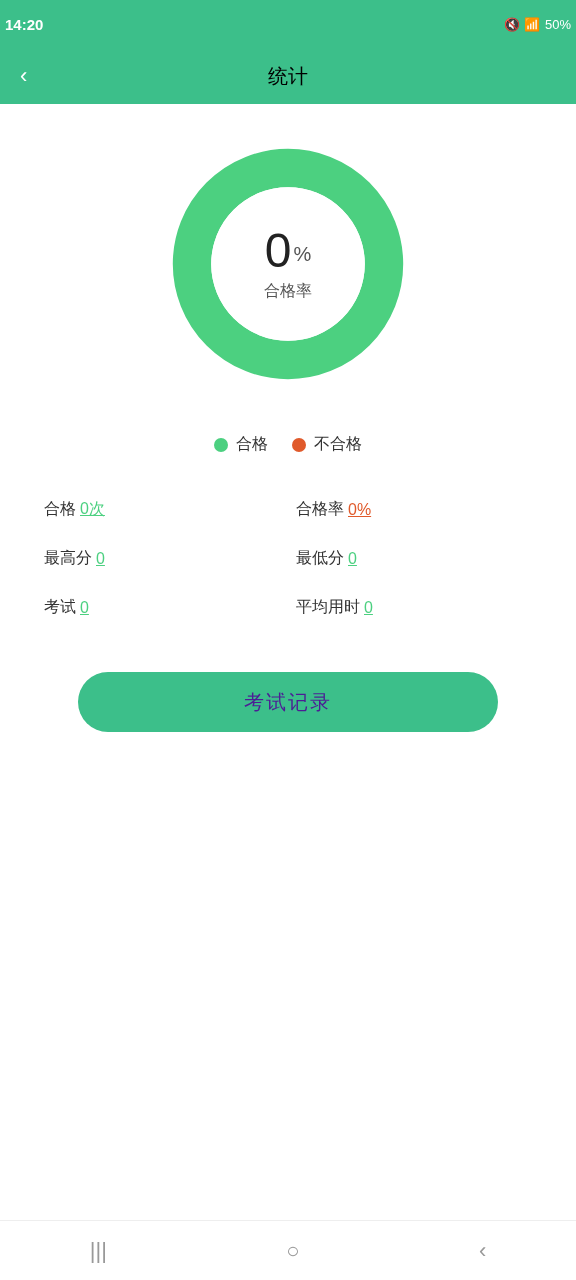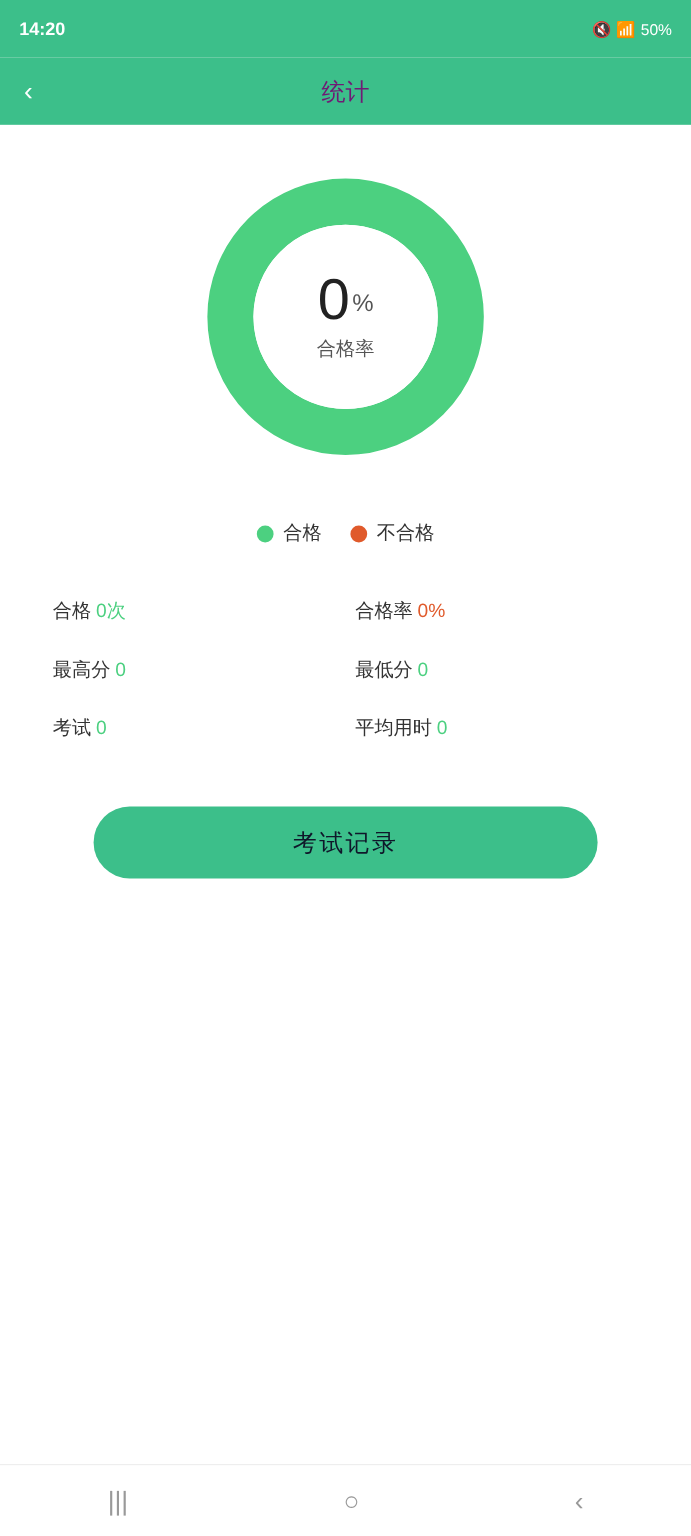--- a/index.html
+++ b/index.html
@@ -14,21 +14,21 @@
       flex-direction: column;
     }
 
     
     .status-bar {
       background: #3cbf8a;
       height: 48px;
       display: flex;
       align-items: center;
       justify-content: space-between;
-      padding: 0 16px;
+      padding: 0 5px;
       color: white;
       font-size: 14px;
       font-weight: 500;
     }
     .status-bar .time {
       font-size: 15px;
       font-weight: 600;
     }
     .status-bar .icons {
       display: flex;
@@ -51,21 +51,21 @@
       position: absolute;
       left: 20px;
       color: white;
       font-size: 22px;
       cursor: pointer;
       background: none;
       border: none;
       line-height: 1;
     }
     .nav-bar .title {
-      color: #701a75;
+      color: #000000;
       font-size: 20px;
       font-weight: 500;
     }
 
     
     .main {
       flex: 1;
       background: white;
       display: flex;
       flex-direction: column;
@@ -146,34 +146,35 @@
       display: flex;
       align-items: center;
       gap: 4px;
     }
     .stat-item .stat-label {
       color: #333;
     }
     .stat-item .stat-value {
       color: #4cd080;
       font-weight: 500;
+      text-decoration: underline;
     }
     .stat-item .stat-value.orange {
       color: #e05a2b;
     }
 
     
     .btn-exam-records {
       width: 100%;
       max-width: 420px;
       height: 60px;
       background: #3cbf8a;
       border: none;
       border-radius: 30px;
-      color: #0f172a;
+      color: #4c1d95;
       font-size: 20px;
       font-weight: 500;
       cursor: pointer;
       letter-spacing: 2px;
     }
 
     
     .bottom-nav {
       height: 60px;
       background: white;

